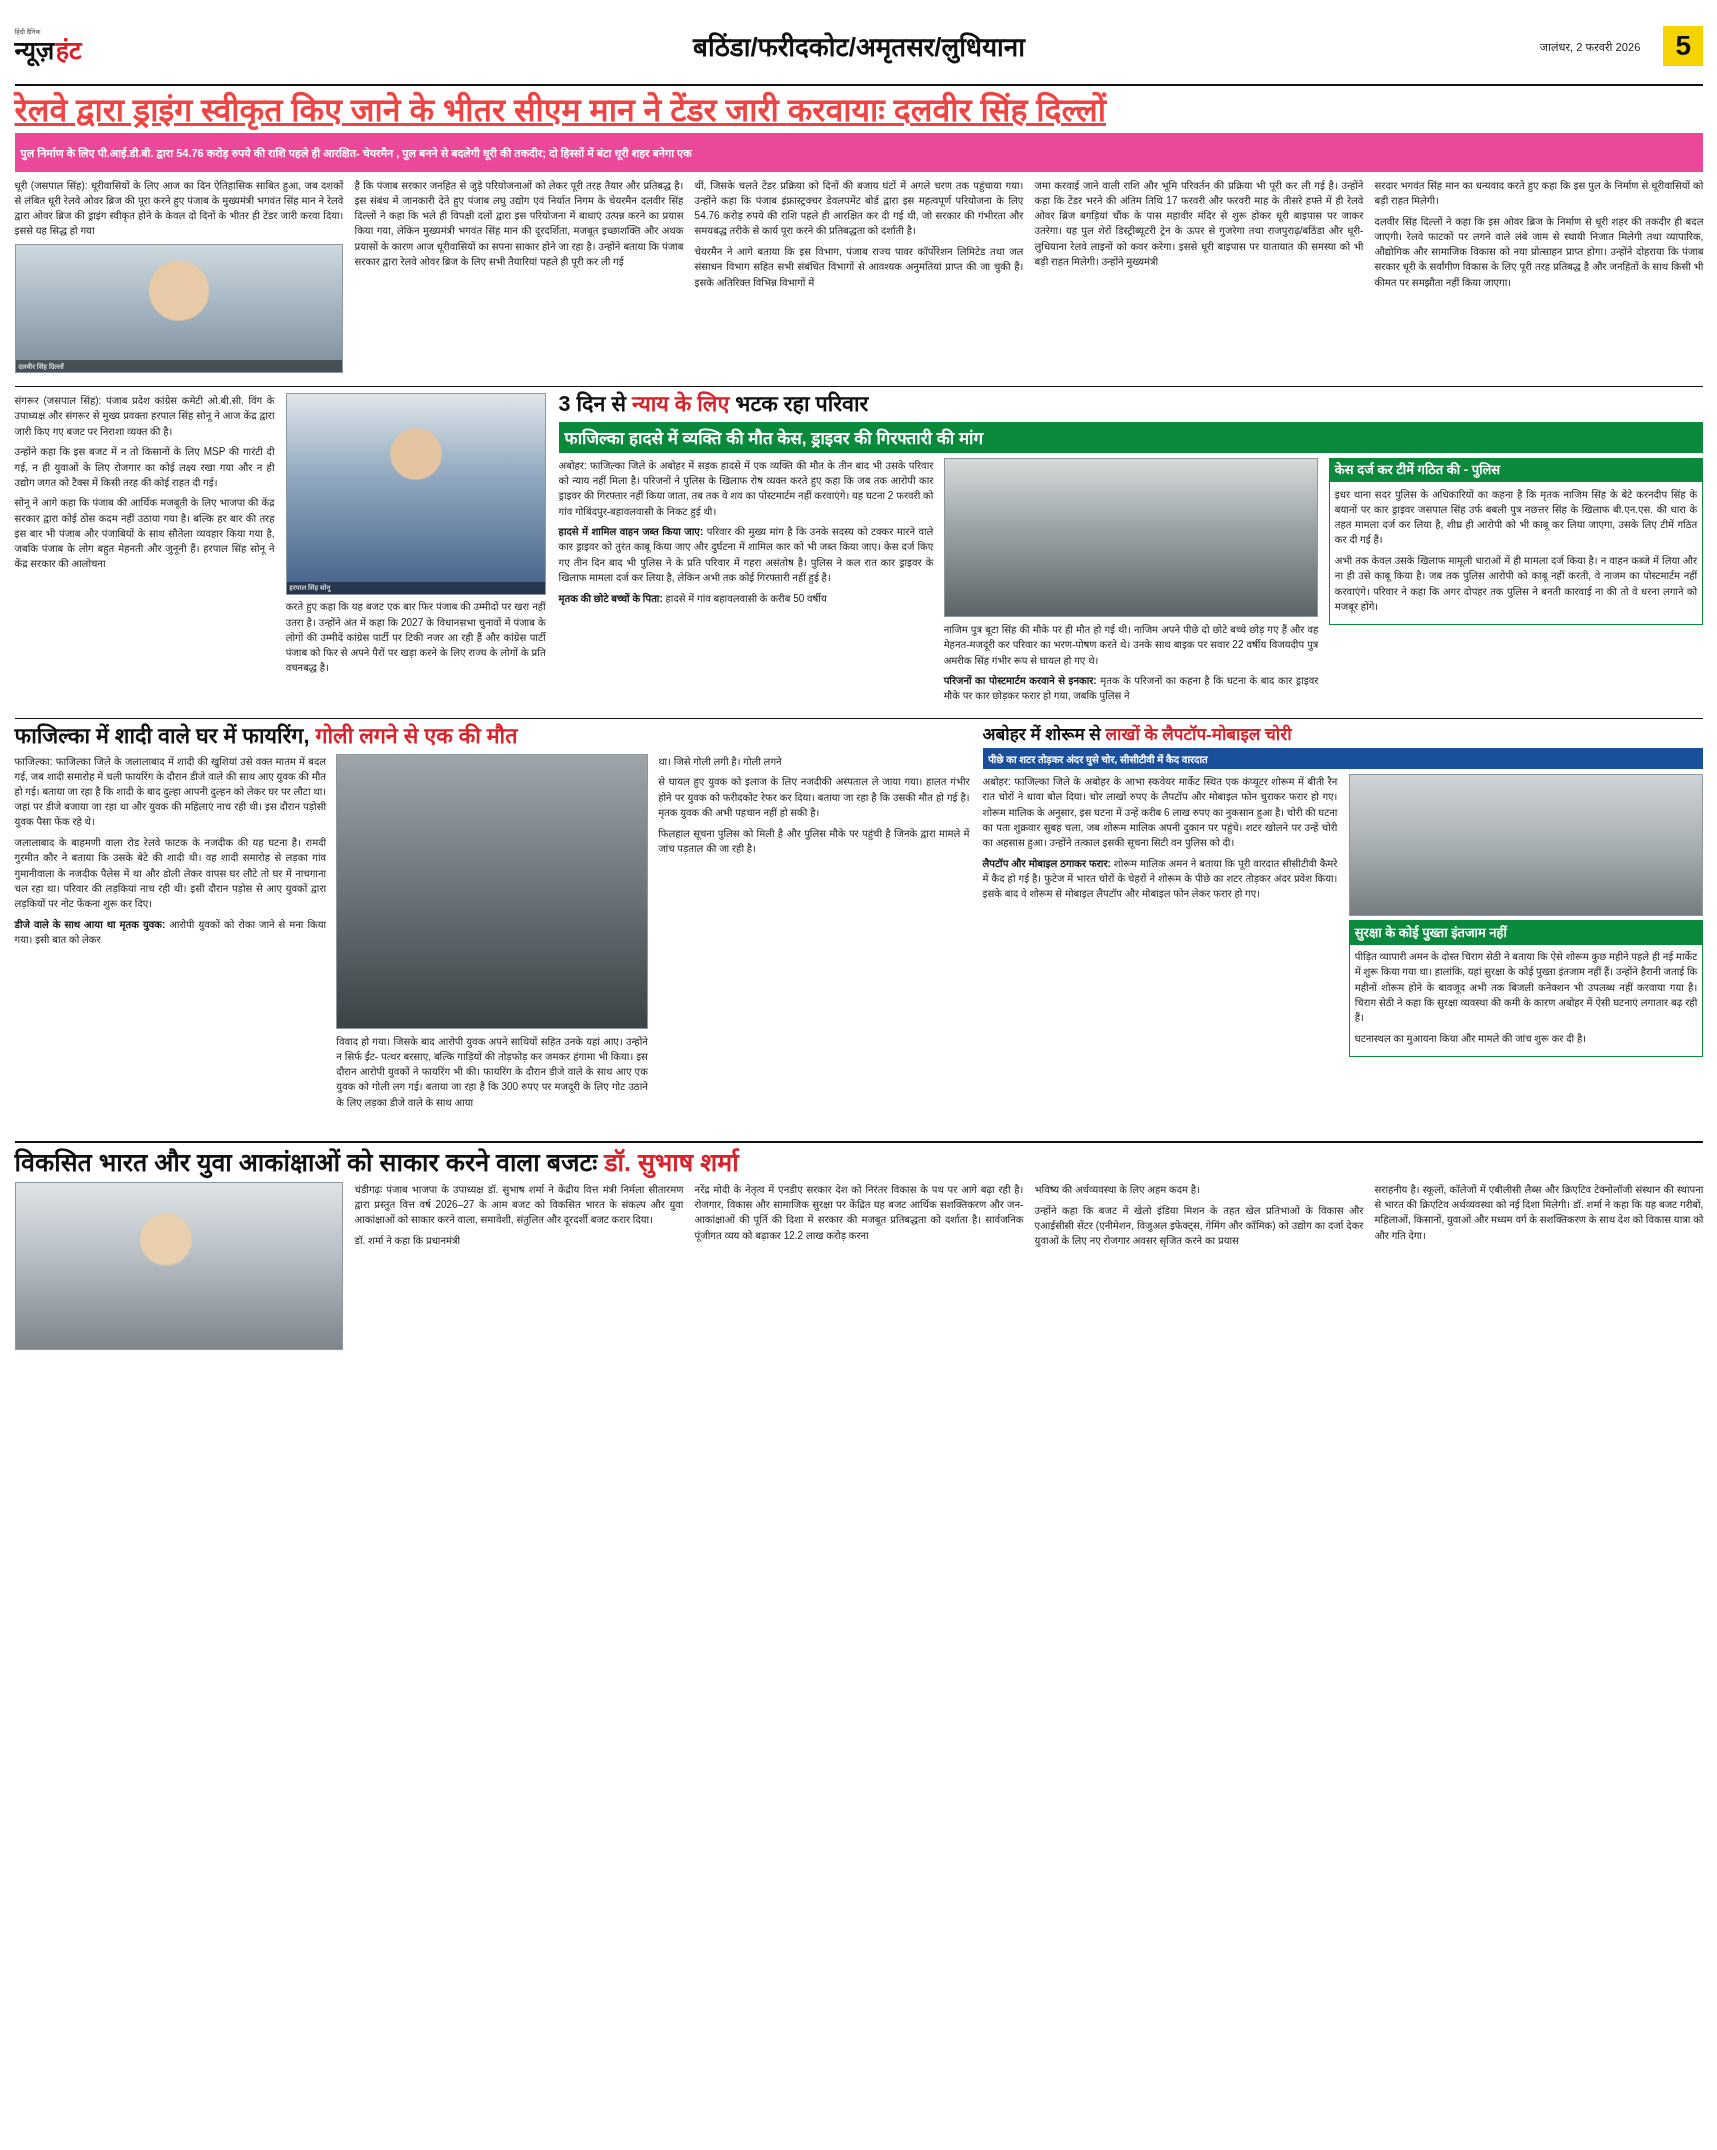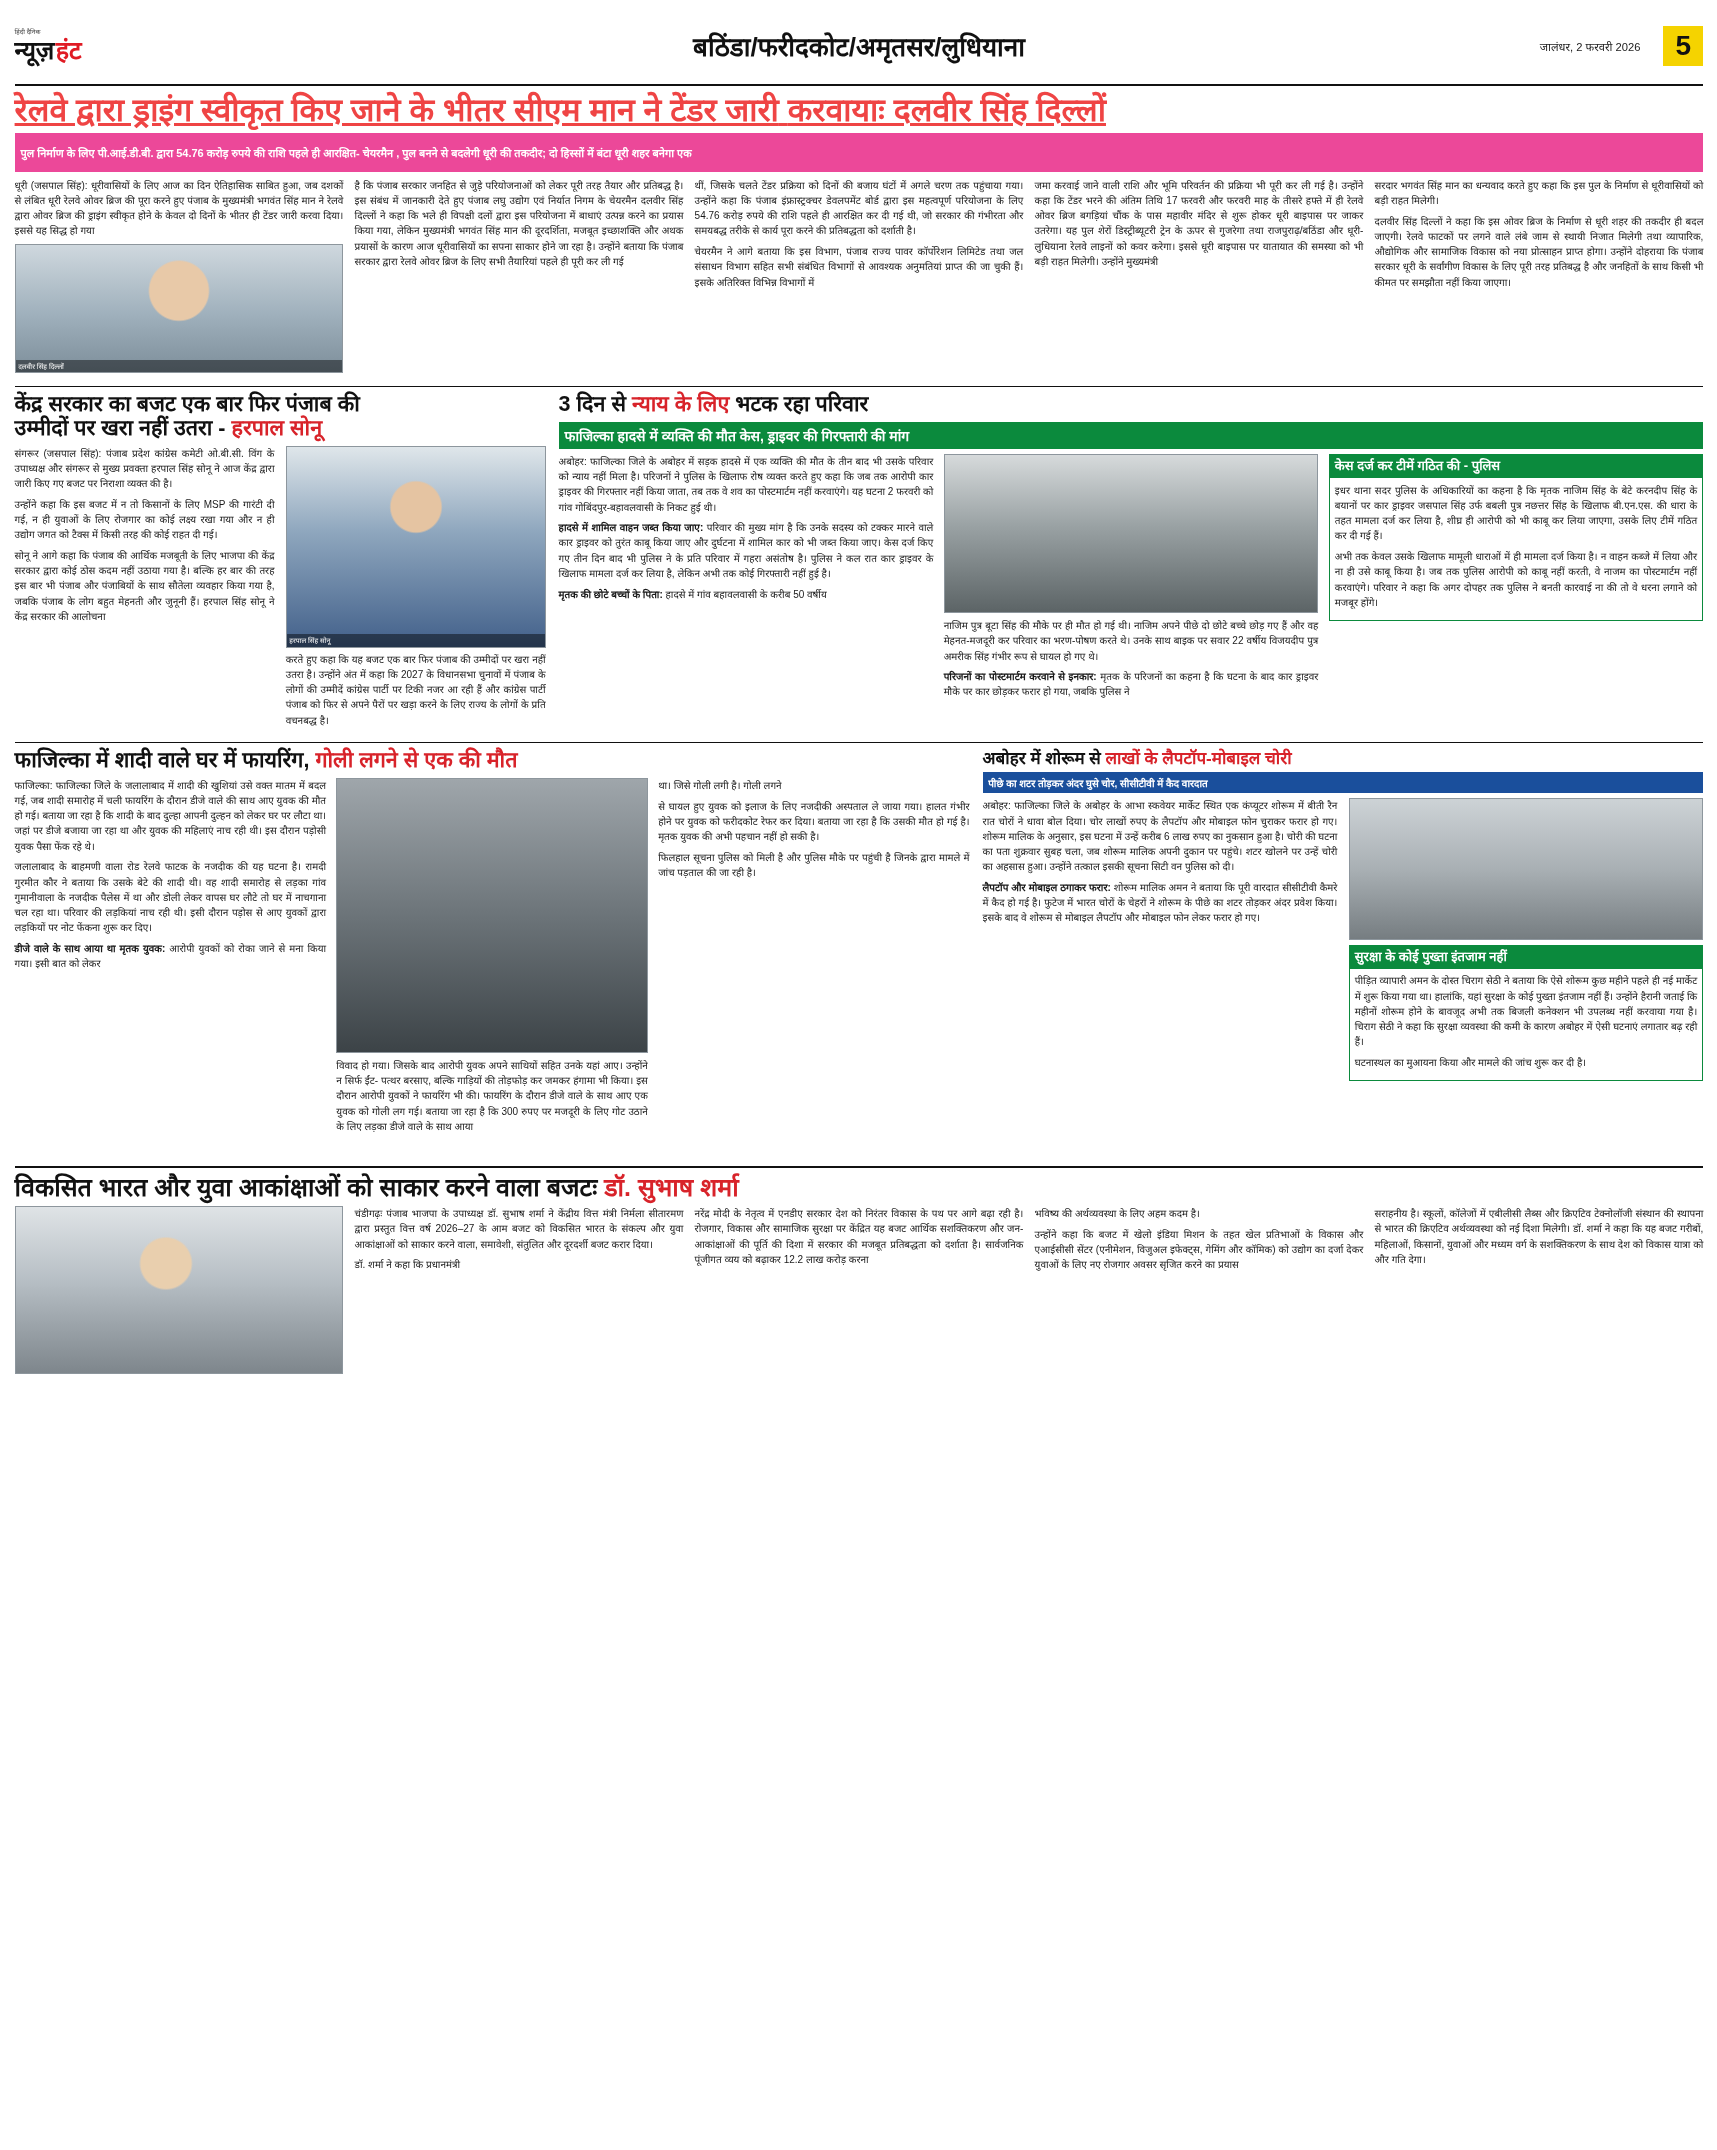--- a/index.html
+++ b/index.html
@@ -185,21 +185,21 @@
   }
   .head-3 {
     font-size: 17px;
     font-weight: bold;
     line-height: 1.12;
     margin: 0 0 4.3px 0;
   }
   .greenbar {
     background:#0b8a3d;
     color:#fff;
-    font-size:14px;
+    font-size:17px;
     font-weight:bold;
     padding: 3.9px 6px;
     margin: 0 0 5.2px 0;
   }
   .bluebar {
     background:#1a4f9c;
     color:#fff;
     font-size:10px;
     font-weight:bold;
     padding: 3.4px 5.6px;
@@ -276,24 +276,20 @@
         <p class="body">सरदार भगवंत सिंह मान का धन्यवाद करते हुए कहा कि इस पुल के निर्माण से धूरीवासियों को बड़ी राहत मिलेगी।</p>
         <p class="body">दलवीर सिंह दिल्लों ने कहा कि इस ओवर ब्रिज के निर्माण से धूरी शहर की तकदीर ही बदल जाएगी। रेलवे फाटकों पर लगने वाले लंबे जाम से स्थायी निजात मिलेगी तथा व्यापारिक, औद्योगिक और सामाजिक विकास को नया प्रोत्साहन प्राप्त होगा। उन्होंने दोहराया कि पंजाब सरकार धूरी के सर्वांगीण विकास के लिए पूरी तरह प्रतिबद्ध है और जनहितों के साथ किसी भी कीमत पर समझौता नहीं किया जाएगा।</p>
       </div>
     </div>
   </div>
 
   <div class="section">
     <div class="split-wrap">
 
       <div class="split-left">
-        <div class="head-2">
-          केंद्र सरकार का बजट एक बार फिर पंजाब की<br>
-          उम्मीदों पर खरा नहीं उतरा - <span class="hl-red">हरपाल सोनू</span>
-        </div>
         <div class="two">
           <div class="col">
             <p class="body">संगरूर (जसपाल सिंह): पंजाब प्रदेश कांग्रेस कमेटी ओ.बी.सी. विंग के उपाध्यक्ष और संगरूर से मुख्य प्रवक्ता हरपाल सिंह सोनू ने आज केंद्र द्वारा जारी किए गए बजट पर निराशा व्यक्त की है।</p>
             <p class="body">उन्होंने कहा कि इस बजट में न तो किसानों के लिए MSP की गारंटी दी गई, न ही युवाओं के लिए रोजगार का कोई लक्ष्य रखा गया और न ही उद्योग जगत को टैक्स में किसी तरह की कोई राहत दी गई।</p>
             <p class="body">सोनू ने आगे कहा कि पंजाब की आर्थिक मजबूती के लिए भाजपा की केंद्र सरकार द्वारा कोई ठोस कदम नहीं उठाया गया है। बल्कि हर बार की तरह इस बार भी पंजाब और पंजाबियों के साथ सौतेला व्यवहार किया गया है, जबकि पंजाब के लोग बहुत मेहनती और जुनूनी हैं। हरपाल सिंह सोनू ने केंद्र सरकार की आलोचना</p>
           </div>
           <div class="col">
             <div class="photo ph-man-blue" style="height:202px;margin-bottom:4.3px;">
               <div class="cap">हरपाल सिंह सोनू</div>
             </div>

